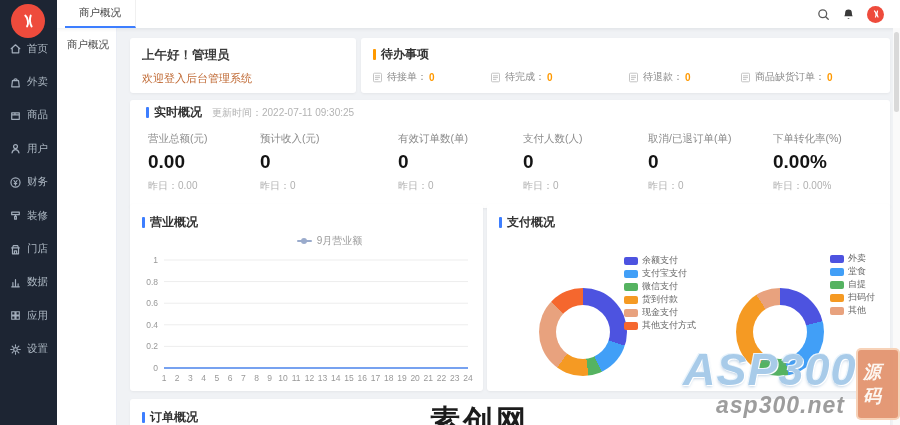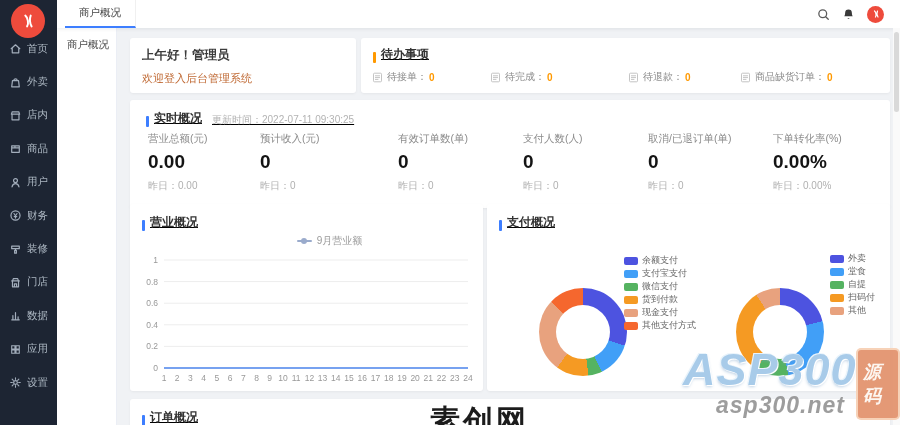--- a/index.html
+++ b/index.html
@@ -27,40 +27,40 @@
     display:flex; align-items:center; justify-content:center; cursor:pointer; }
 
   
   #subbar { position:absolute; left:57px; top:28px; width:60px; height:397px; background:#fff;
     border-right:1px solid #ebeef5; z-index:3; }
   .sub-item { padding:10px 0 10px 10px; font-size:10.5px; color:#4a4a4a; cursor:pointer; white-space:nowrap; }
 
   
   #main-bg { position:absolute; left:117px; top:28px; width:783px; height:397px; background:#f0f2f5; }
   .card { position:absolute; background:#fff; border-radius:3px; box-shadow:0 1px 3px rgba(0,0,0,.05); }
-  .sec-title { display:flex; align-items:flex-end;text-decoration:underline; }
+  .sec-title { display:flex; align-items:center; }
   .sec-bar { width:3px; height:11px; border-radius:1px; background:#3d7eff; margin-right:5px; }
   .sec-bar.orange { background:#ff9900; }
   .sec-text { font-size:12px; font-weight:bold; color:#333; }
   .sec-sub { font-size:10px; color:#b3b3b3; margin-left:10px; }
 
   
   #welcome-card { left:130px; top:38px; width:226px; height:55px; padding:9px 12px; }
   #welcome-greeting { font-size:12.5px; font-weight:bold; color:#3c3c3c; }
   #welcome-sub { font-size:11px; color:#c06a35; margin-top:7px; }
 
   
   #todo-card { left:361px; top:38px; width:529px; height:55px; padding:8px 12px; }
   .todo-item { position:absolute; top:32px; display:flex; align-items:center; cursor:pointer; }
   .todo-icon { width:11px; height:11px; margin-right:4px; }
   .todo-label { font-size:10px; color:#8a8a8a; }
   .todo-value { font-size:10px; font-weight:bold; color:#ff9900; margin-left:2px; }
 
   
-  #realtime-card { left:130px; top:100px; width:760px; height:108px; padding:10px 16px; }
+  #realtime-card { left:130px; top:100px; width:760px; height:108px; padding:4px 16px; }
   .stat-col { position:absolute; top:32px; }
   .stat-label { font-size:10.5px; color:#8c8c8c; white-space:nowrap; }
   .stat-value { font-size:19px; font-weight:bold; color:#141414; margin-top:5px; }
   .stat-sub { font-size:10px; color:#b0b0b0; margin-top:6px; }
 
   
   #business-card { left:130px; top:204px; width:353px; height:187px; padding:10px 12px; }
   #business-legend { position:absolute; left:0; top:30px; width:100%; display:flex;
     align-items:center; justify-content:center; gap:5px; cursor:pointer;padding-left:46px; }
   .lline { width:15px; height:2px; border-radius:1px; position:relative; }
@@ -121,28 +121,20 @@
         </span>
       <span class="slabel">首页</span>
     </div>
     <div class="side-item">
       <span class="sicon">
           <svg width="13" height="13" viewBox="0 0 12 12">
             <path d="M3.2 4.3h5.6l.7 5.7H2.5zM4.4 4.3a1.6 1.6 0 0 1 3.2 0" stroke="#a3aebc" stroke-width="1.1" fill="none" stroke-linecap="round" stroke-linejoin="round"></path>
           </svg>
         </span>
       <span class="slabel">外卖</span>
-    </div>
-    <div class="side-item">
-      <span class="sicon">
-          <svg width="13" height="13" viewBox="0 0 12 12">
-            <path d="M2.2 4.7 3 2.6h6l.8 2.1M2.2 4.7h7.6M2.8 4.7V10h6.4V4.7" stroke="#a3aebc" stroke-width="1.1" fill="none" stroke-linecap="round" stroke-linejoin="round"></path>
-          </svg>
-        </span>
-      <span class="slabel">店内</span>
     </div>
     <div class="side-item">
       <span class="sicon">
           <svg width="13" height="13" viewBox="0 0 12 12">
             <path d="M2.5 3.5h7v6h-7zM2.5 5.5h7M5.5 3.5v2" stroke="#a3aebc" stroke-width="1.1" fill="none" stroke-linecap="round" stroke-linejoin="round"></path>
           </svg>
         </span>
       <span class="slabel">商品</span>
     </div>
     <div class="side-item">

